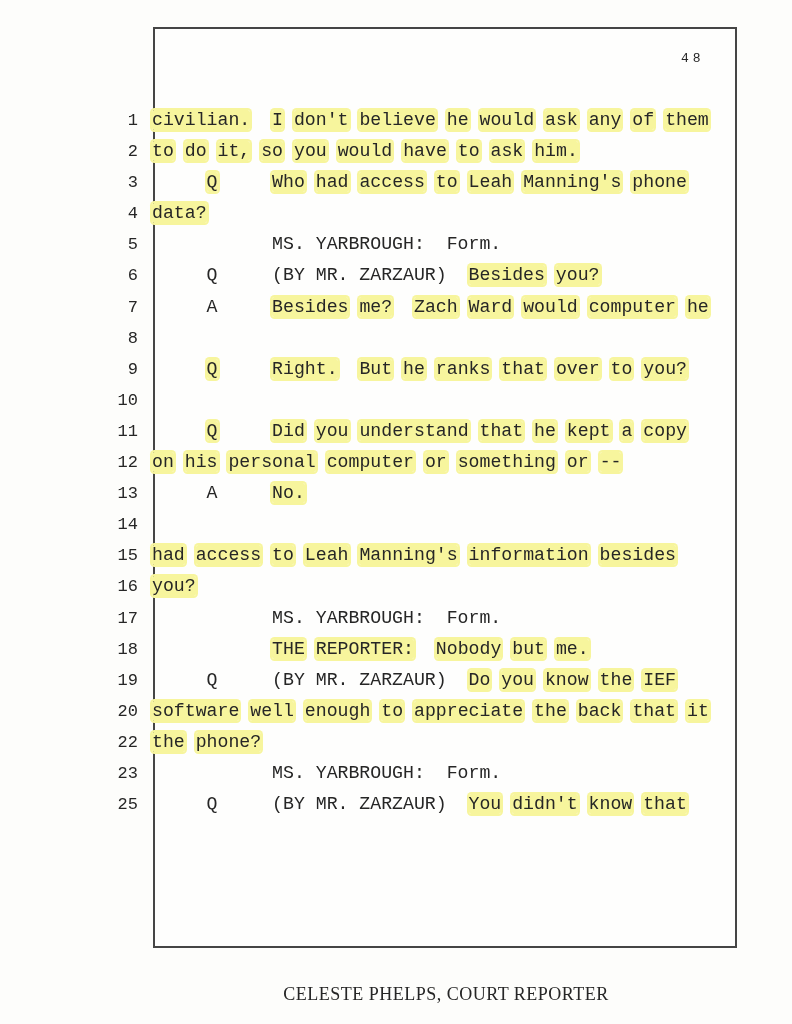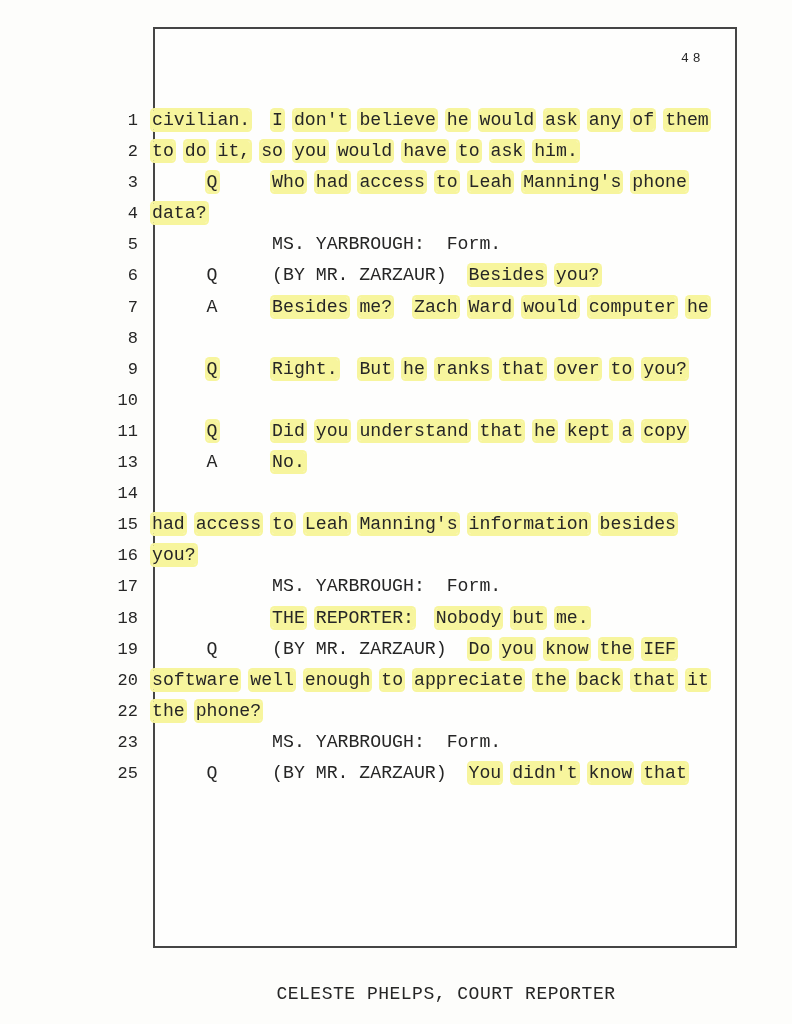--- a/index.html
+++ b/index.html
@@ -26,21 +26,21 @@
     flex:none;margin-left:14px;white-space:pre;
     font-size:18.2px;line-height:31.1px;
   }
   .hl{
     background:var(--hl,#f7f59d);
     border-radius:2.5px;
     box-shadow:0 0 0 2px var(--hl,#f7f59d);
   }
   .footer{
     position:absolute;top:984px;left:153px;width:586px;
-    text-align:center;font-size:18px;letter-spacing:0.5px;z-index:2;
+    text-align:center;font-size:18px;letter-spacing:0.5px;z-index:2;font-family:Liberation Serif, serif;
   }
 </style>
 </head>
 <body>
 
 <div class="page-frame"></div>
 
 <div class="pageno">48</div>
 
 <div class="lines">
@@ -80,20 +80,24 @@
       <span class="txt">     <span class="hl">Q</span>     <span class="hl">Right.</span>  <span class="hl">But</span> <span class="hl">he</span> <span class="hl">ranks</span> <span class="hl">that</span> <span class="hl">over</span> <span class="hl">to</span> <span class="hl">you?</span></span>
     </div>
     <div class="row">
       <span class="num">10</span>
     </div>
     <div class="row">
       <span class="num">11</span>
       <span class="txt">     <span class="hl">Q</span>     <span class="hl">Did</span> <span class="hl">you</span> <span class="hl">understand</span> <span class="hl">that</span> <span class="hl">he</span> <span class="hl">kept</span> <span class="hl">a</span> <span class="hl">copy</span></span>
     </div>
     <div class="row">
+      <span class="num">12</span>
+      <span class="txt"><span class="hl">on</span> <span class="hl">his</span> <span class="hl">personal</span> <span class="hl">computer</span> <span class="hl">or</span> <span class="hl">something</span> <span class="hl">or</span> <span class="hl">--</span></span>
+    </div>
+    <div class="row">
       <span class="num">13</span>
       <span class="txt">     A     <span class="hl">No.</span></span>
     </div>
     <div class="row">
       <span class="num">14</span>
     </div>
     <div class="row">
       <span class="num">15</span>
       <span class="txt"><span class="hl">had</span> <span class="hl">access</span> <span class="hl">to</span> <span class="hl">Leah</span> <span class="hl">Manning's</span> <span class="hl">information</span> <span class="hl">besides</span></span>
     </div>

